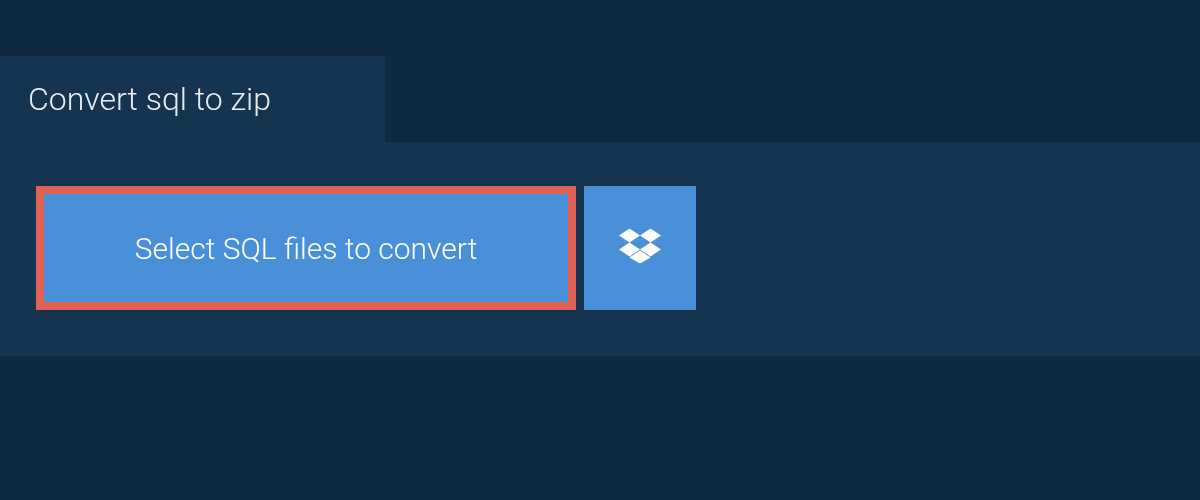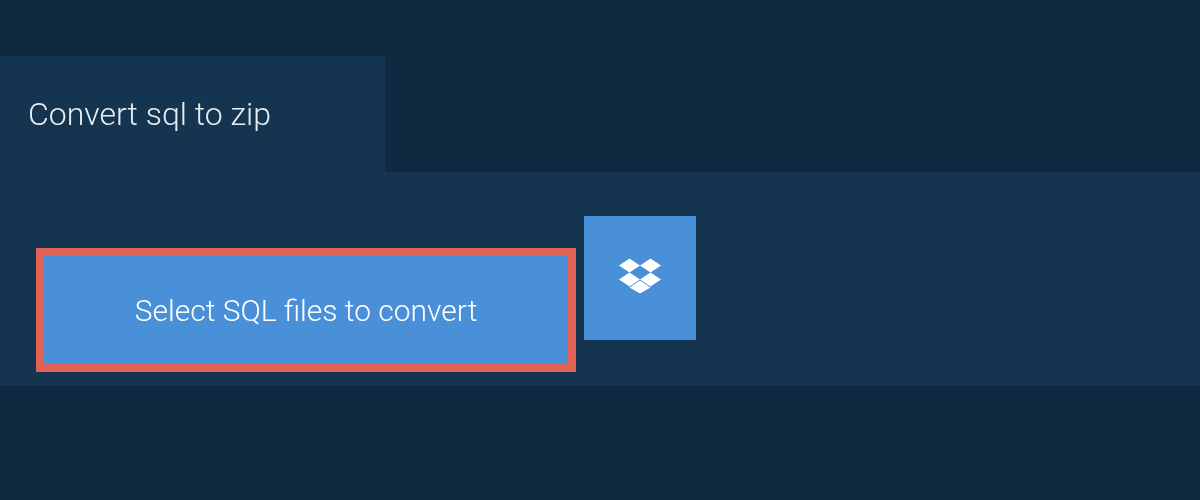--- a/index.html
+++ b/index.html
@@ -13,21 +13,21 @@
       background: #0f2940;
       font-family: -apple-system, BlinkMacSystemFont, "Segoe UI", Roboto, "Helvetica Neue", Arial, sans-serif;
       font-weight: 300;
       overflow: hidden;
     }
     .tab-header {
       background: #15344f;
       color: #e8edf2;
       font-size: 32px;
       font-weight: 300;
-      padding: 39px 28px;
+      padding: 24px 28px;
       display: inline-block;
       margin-top: 56px;
       margin-left: 0;
       width: 385px;
     }
     .upload-panel {
       background: #15344f;
       padding: 44px 36px 44px 36px;
       height: 214px;
     }
@@ -42,21 +42,20 @@
       color: #ffffff;
       font-size: 30px;
       font-weight: 300;
       padding: 28px 40px;
       cursor: pointer;
       display: flex;
       align-items: center;
       justify-content: center;
       width: 540px;
       height: 124px;
-      margin-top: 32px;
     }
     .dropbox-button {
       background: #4a90d9;
       width: 112px;
       height: 124px;
       cursor: pointer;
       display: flex;
       align-items: center;
       justify-content: center;
     }

